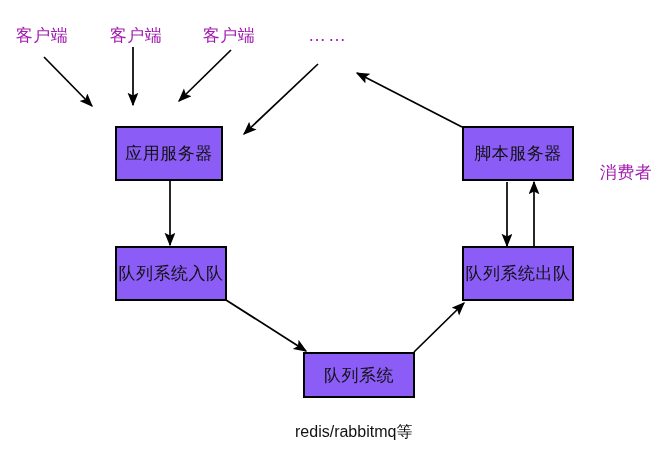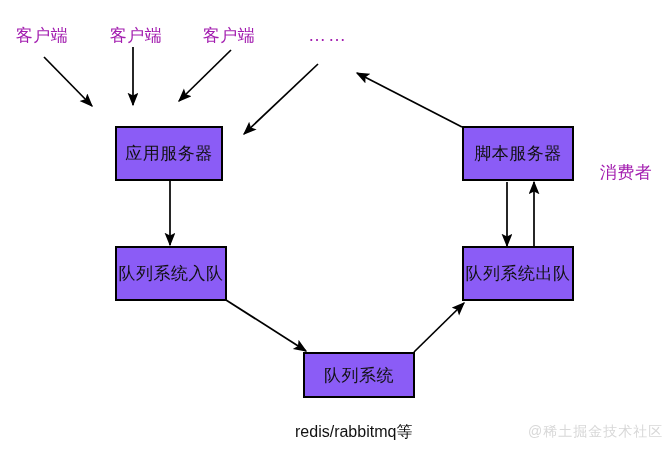--- a/index.html
+++ b/index.html
@@ -129,15 +129,14 @@
   <div class="node-box" style="left:115px; top:246px; width:112px; height:55px;">
     <span>队列系统入队</span>
   </div>
 
   <div class="node-box" style="left:303px; top:352px; width:112px; height:46px;">
     <span>队列系统</span>
   </div>
 
   <div class="caption-label" style="left:295px; top:409px;margin-top:15px;">redis/rabbitmq等</div>
 
-  <div class="watermark" style="left:528px; top:424px;">@稀土掘金技术社区</div>
 
 </div>
 
 </body></html>

